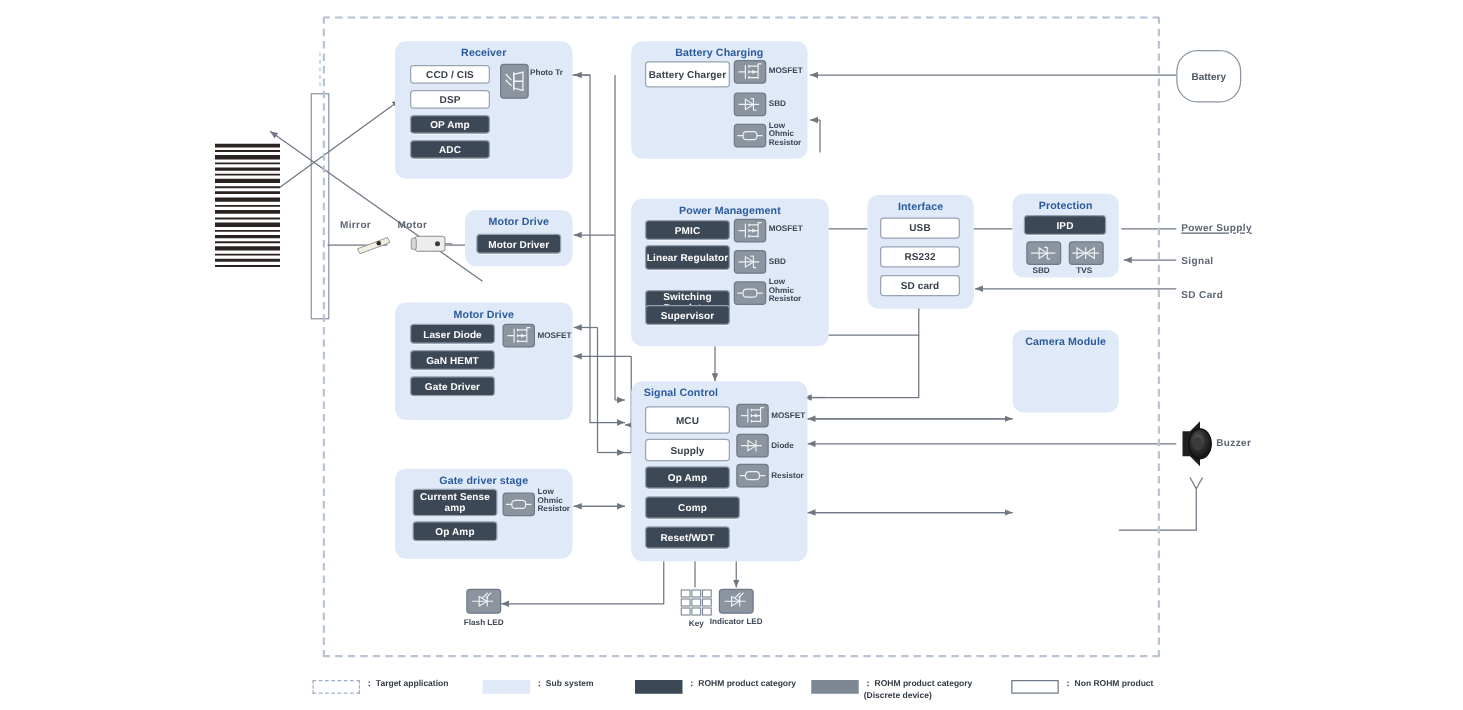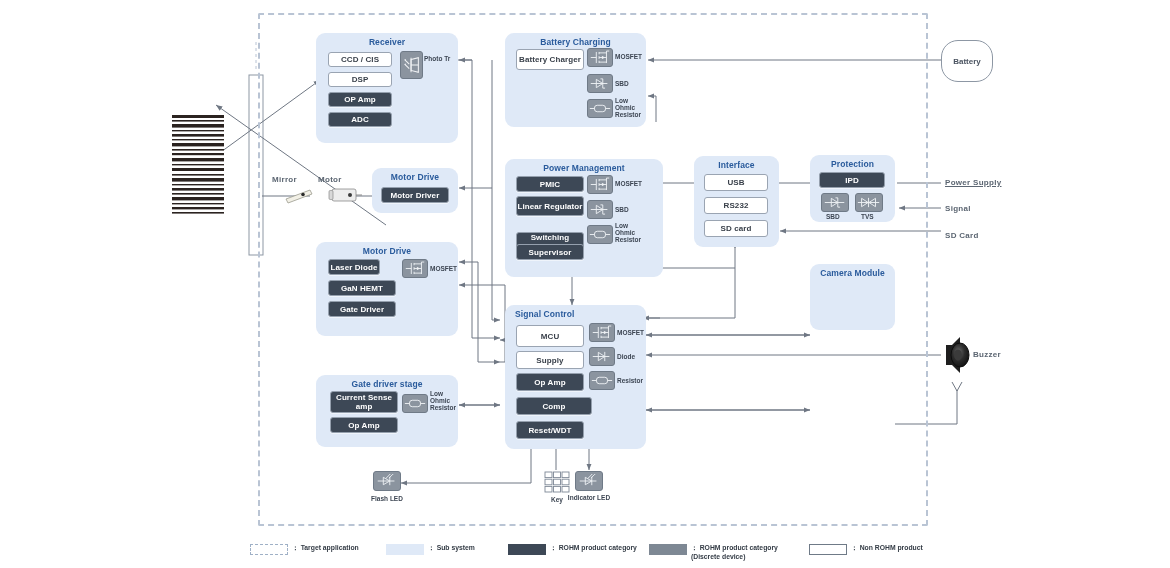--- a/index.html
+++ b/index.html
@@ -286,21 +286,21 @@
     <div class="dlabel" style="left:110px;top:64px;width:30px;">Low Ohmic Resistor</div>
   </div>
 
   <div class="abs subsys" style="left:372px;top:168px;width:86px;height:45px;">
     <div class="subsys-title">Motor Drive</div>
     <div class="blk rohm" style="left:9px;top:19px;width:68px;height:16px;">Motor Driver</div>
   </div>
 
   <div class="abs subsys" style="left:316px;top:242px;width:142px;height:94px;">
     <div class="subsys-title">Motor Drive</div>
-    <div class="blk rohm" style="left:12px;top:17px;width:52px;height:16px;">Laser Diode</div>
+    <div class="blk rohm" style="left:12px;top:17px;width:68px;height:16px;">Laser Diode</div>
     <div class="blk rohm" style="left:12px;top:38px;width:68px;height:16px;">GaN HEMT</div>
     <div class="blk rohm" style="left:12px;top:59px;width:68px;height:16px;">Gate Driver</div>
     <div class="blk discrete" style="left:86px;top:17px;width:26px;height:19px;">
       <svg width="26" height="19" viewBox="0 0 26 19">
           <g stroke="#eef1f4" stroke-width="1" fill="none">
         <line x1="3" y1="9.5" x2="9" y2="9.5"></line>
             <line x1="9" y1="3.5" x2="9" y2="15.5"></line>
         <line x1="12" y1="3.5" x2="12" y2="6"></line>
             <line x1="12" y1="8" x2="12" y2="11"></line>
             <line x1="12" y1="13" x2="12" y2="15.5"></line>

